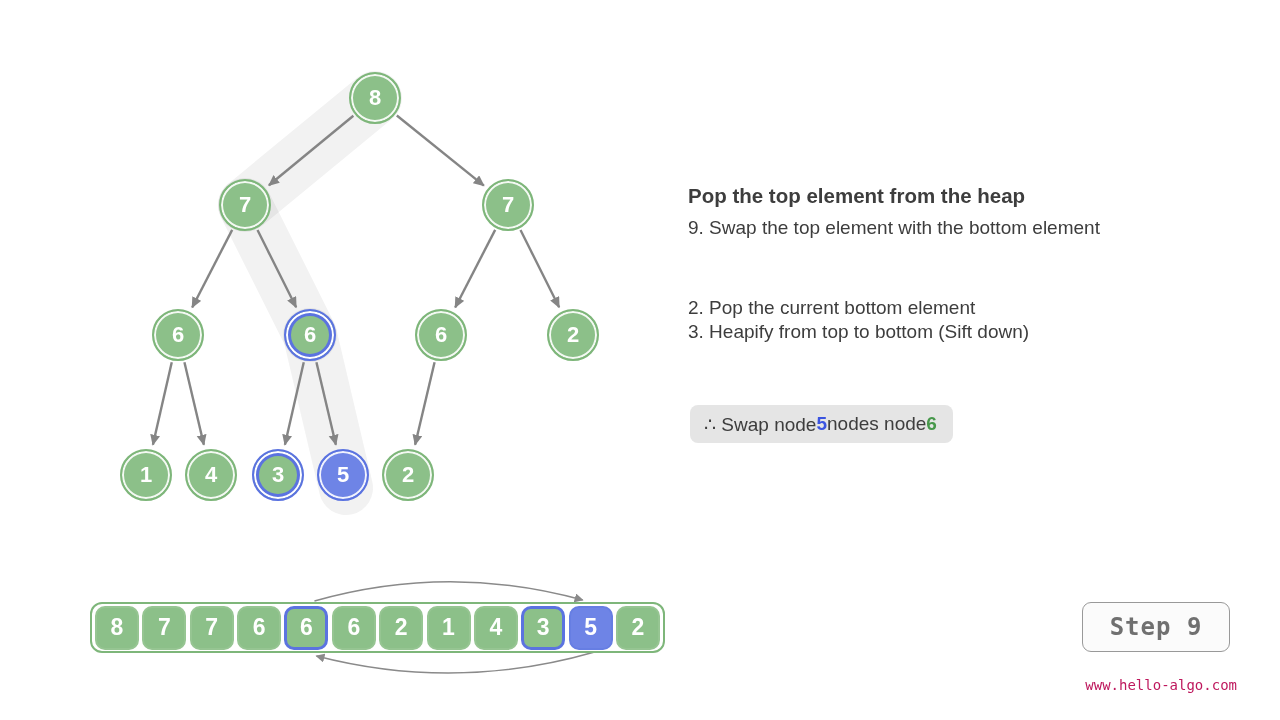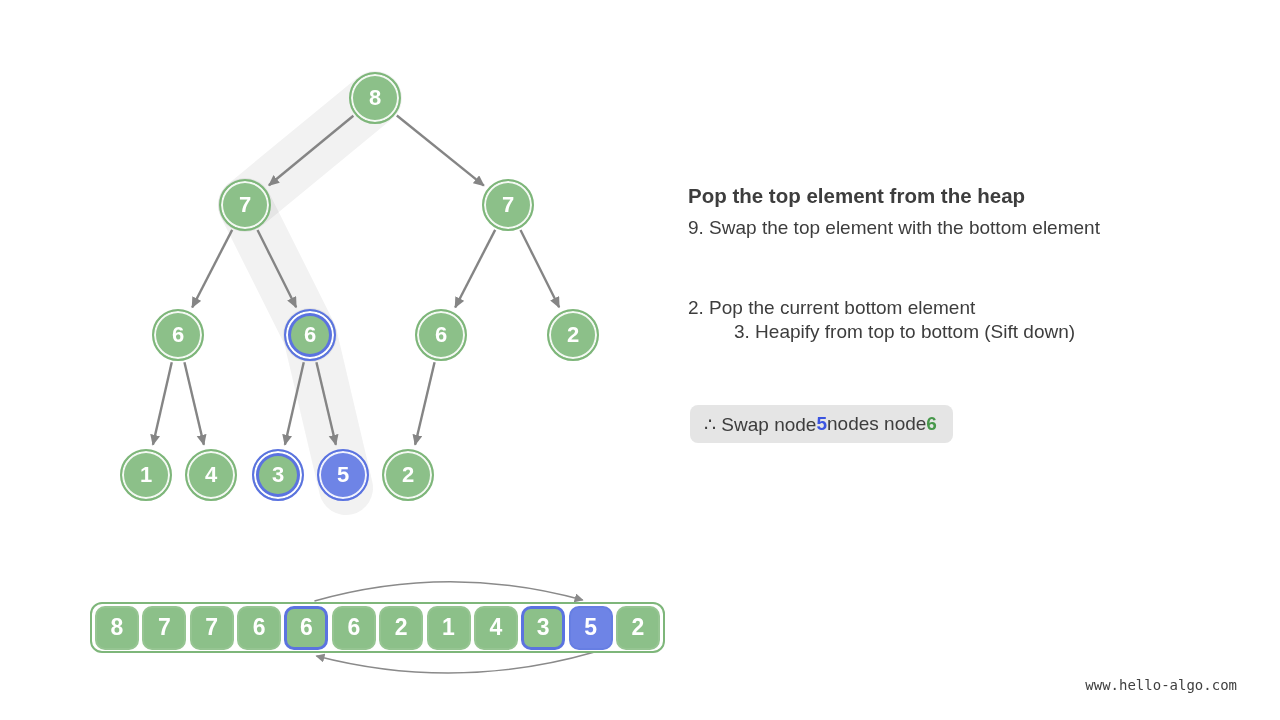--- a/index.html
+++ b/index.html
@@ -52,21 +52,21 @@
   #step-button{
     position:absolute;left:1082px;top:602px;width:148px;height:50px;box-sizing:border-box;
     border:1.5px solid #999;border-radius:9px;background:#fbfbfb;
     display:flex;align-items:center;justify-content:center;
     font-family:"DejaVu Sans Mono","Liberation Mono",monospace;
     font-size:24px;font-weight:bold;color:#707070;letter-spacing:1px;
   }
   #watermark{
     position:absolute;right:43px;top:677px;
     font-family:"DejaVu Sans Mono","Liberation Mono",monospace;
-    font-size:14px;color:#404040;
+    font-size:14px;color:#be185d;
   }
 </style>
 </head>
 <body>
 
 <div id="canvas">
 
   <svg id="scene-svg" xmlns="http://www.w3.org/2000/svg">
     <defs>
       <marker id="arrow" markerUnits="userSpaceOnUse" markerWidth="12" markerHeight="11" refX="10" refY="5" orient="auto">
@@ -126,23 +126,24 @@
       <div class="acell a-green">1</div>
       <div class="acell a-green">4</div>
       <div class="acell a-ring">3</div>
       <div class="acell a-blue">5</div>
       <div class="acell a-green">2</div>
     </div>
 
   <div id="panel-title">Pop the top element from the heap</div>
   <div class="ptext" style="left:688px;top:216px;">9. Swap the top element with the bottom element</div>
   <div class="ptext" style="left:688px;top:268px;margin-top:28px;">2. Pop the current bottom element</div>
-  <div class="ptext" style="left:688px;top:320px;margin-left:46px;">3. Heapify from top to bottom (Sift down)</div>
+  <div class="ptext" style="left:688px;top:320px;">3. Heapify from top to bottom (Sift down)</div>
   <div id="therefore-box">
       <span>∴ Swap node </span>
       <span class="tx-blue">5</span>
       <span> nodes node </span>
       <span class="tx-green">6</span>
     </div>
 
+  <div id="step-button">Step 9</div>
   <div id="watermark">www.hello-algo.com</div>
 
 </div>
 
 </body></html>

